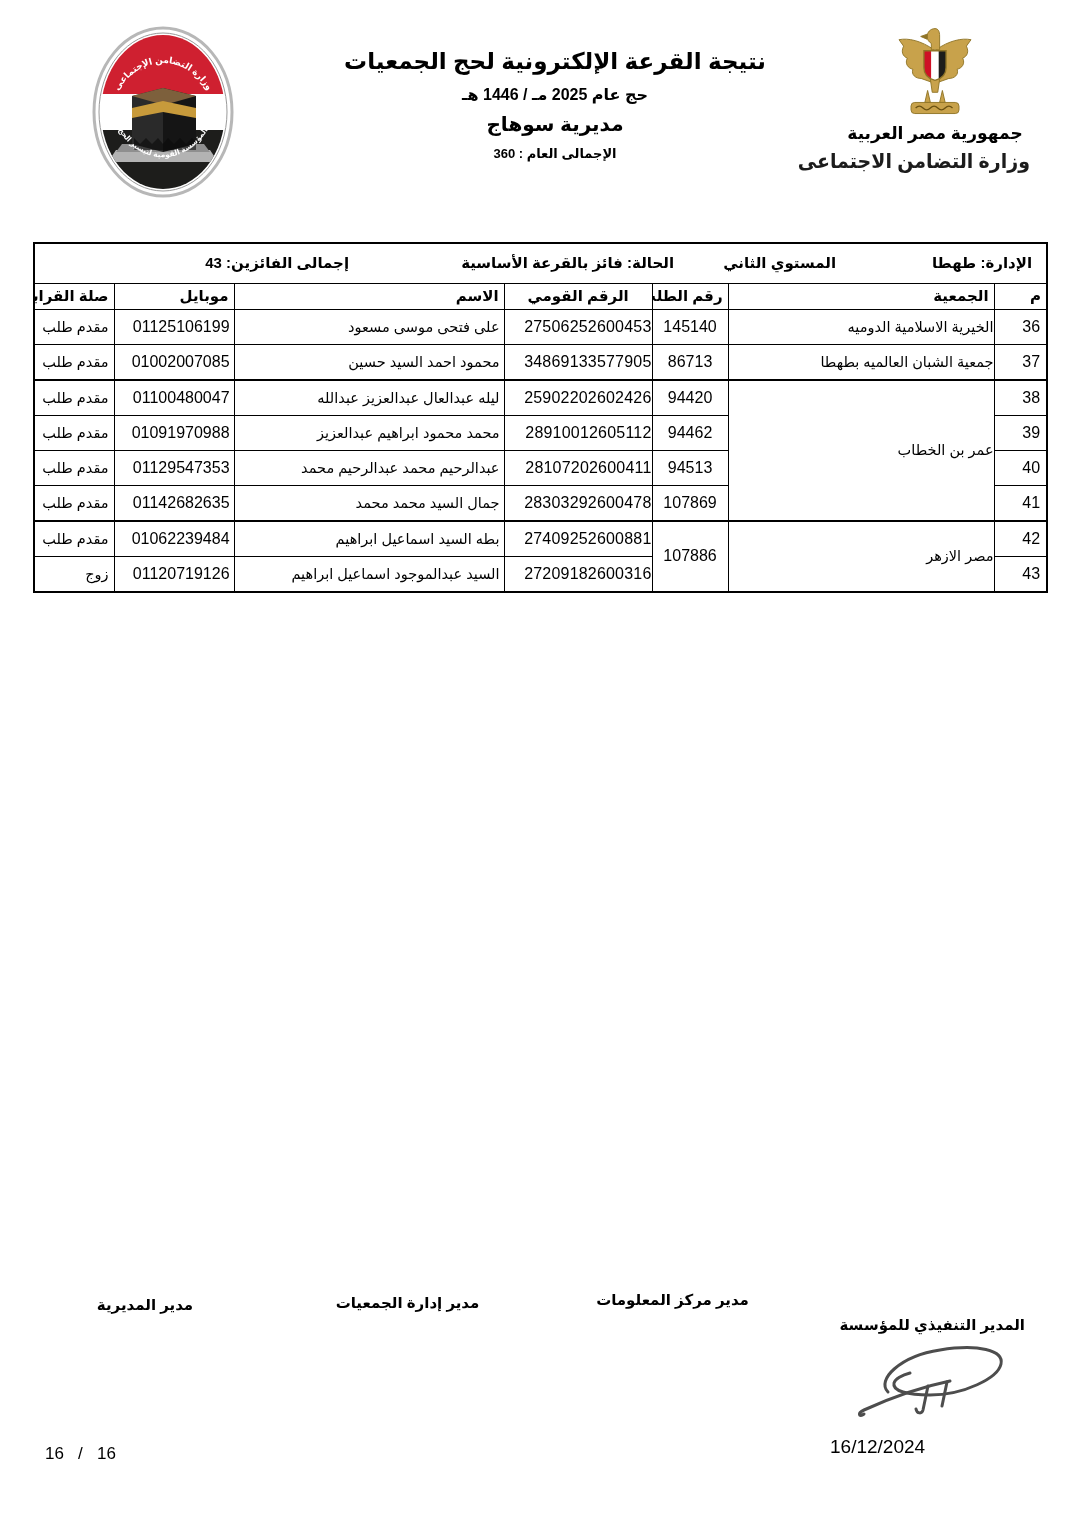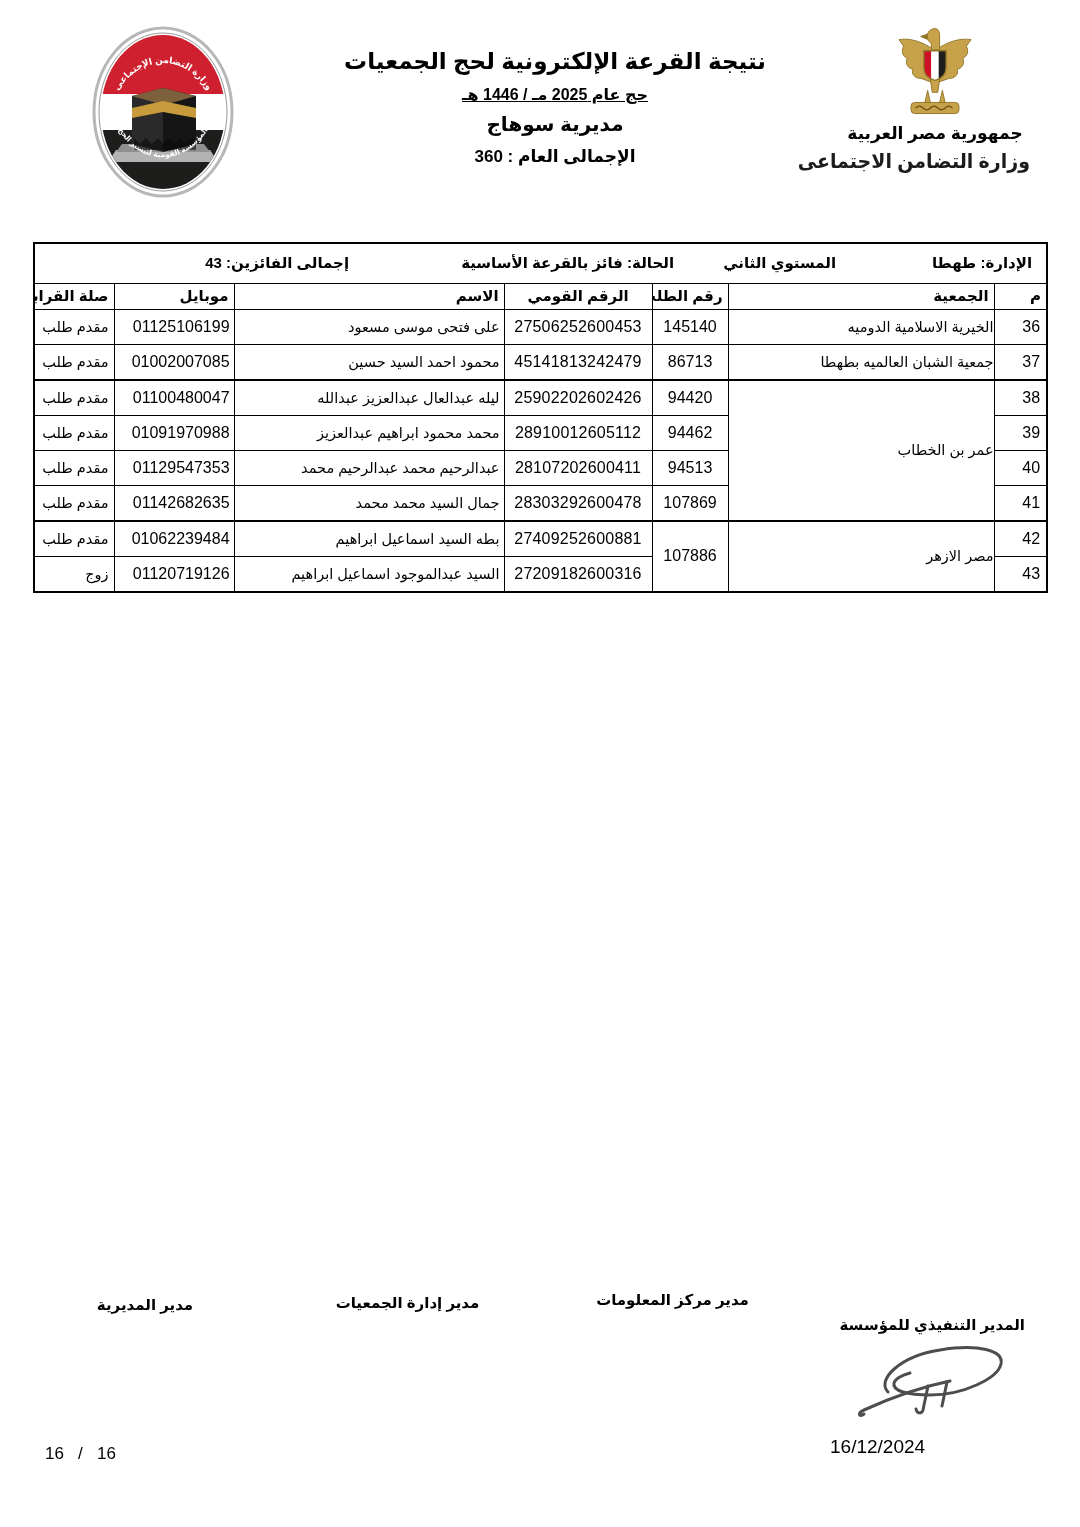--- a/index.html
+++ b/index.html
@@ -8,23 +8,23 @@
     width:1080px; height:1527px; position:relative;
     font-family:"Liberation Sans","DejaVu Sans",sans-serif;
     color:#000; direction:rtl; overflow:hidden;
   }
   .abs { position:absolute; }
 
   
   .logo-badge { left:92px; top:26px; width:142px; height:172px; }
   .title-block { left:290px; top:48px; width:530px; text-align:center; direction:rtl; }
   .t1 { font-size:23px; font-weight:bold; }
-  .t2 { font-size:16px; font-weight:bold; margin-top:10px;text-decoration:underline; }
+  .t2 { font-size:16px; font-weight:bold; margin-top:10px; }
   .t3 { font-size:20px; font-weight:bold; margin-top:8px; }
-  .t4 { font-size:17px; font-weight:bold; margin-top:10px; }
+  .t4 { font-size:13px; font-weight:bold; margin-top:10px; }
   .emblem-block { left:840px; top:24px; width:190px; text-align:center; }
   .emblem-block svg { display:block; margin:0 auto; }
   .republic { font-size:17px; font-weight:bold; margin-top:3px; white-space:nowrap; }
   .ministry { font-size:19px; font-weight:bold; margin-top:6px; white-space:nowrap;
               color:#1c1c1c; letter-spacing:-1px; transform:scaleY(1.05); }
 
   
   table.main {
     position:absolute; left:33px; top:242px; width:1013px;
     border-collapse:collapse; table-layout:fixed; direction:rtl;
@@ -38,21 +38,21 @@
   .i-admin   { right:14px; }
   .i-level   { right:210px; }
   .i-status  { right:372px; }
   .i-winners { right:697px; }
   th { height:26px; font-size:15px; font-weight:bold; text-align:right; padding:0 5px; }
   th.h-center { text-align:center; }
   td { height:28px; font-size:15px; vertical-align:middle; }
   .c-num  { text-align:right; padding:8px 6px; font-size:16px; }
   .c-assoc{ text-align:right; font-size:14.5px; }
   .c-req  { text-align:center; font-size:16px; }
-  .c-nid  { text-align:center; font-size:16px; letter-spacing:0.2px; }
+  .c-nid  { font-size:16px; letter-spacing:0.2px; }
   .c-name { text-align:right; padding:0 4px; font-size:14.5px; }
   .c-mob  { text-align:right; padding:0 4px; font-size:16px; }
   .c-rel  { text-align:right; padding:0 5px; font-size:14.5px; }
 
   
   .sig-label { font-weight:bold; font-size:15px; text-align:center; white-space:nowrap; }
   .sig-info  { left:585px; top:1291px; width:175px; }
   .sig-assoc { left:320px; top:1294px; width:175px; }
   .sig-dir   { left:60px;  top:1296px; width:170px; }
   .sig-exec  { left:845px; top:1316px; width:180px; }
@@ -176,21 +176,21 @@
     <td class="c-req">145140</td>
     <td class="c-nid">27506252600453</td>
     <td class="c-name">على فتحى موسى مسعود</td>
     <td class="c-mob">01125106199</td>
     <td class="c-rel">مقدم طلب</td>
   </tr>
   <tr>
     <td class="c-num">37</td>
     <td class="c-assoc">جمعية الشبان العالميه بطهطا</td>
     <td class="c-req">86713</td>
-    <td class="c-nid">45141813242479</td>
+    <td class="c-nid">34869133577905</td>
     <td class="c-name">محمود احمد السيد حسين</td>
     <td class="c-mob">01002007085</td>
     <td class="c-rel">مقدم طلب</td>
   </tr>
   <tr class="group-start">
     <td class="c-num">38</td>
     <td class="c-assoc" rowspan="4">عمر بن الخطاب</td>
     <td class="c-req">94420</td>
     <td class="c-nid">25902202602426</td>
     <td class="c-name">ليله عبدالعال عبدالعزيز عبدالله</td>

